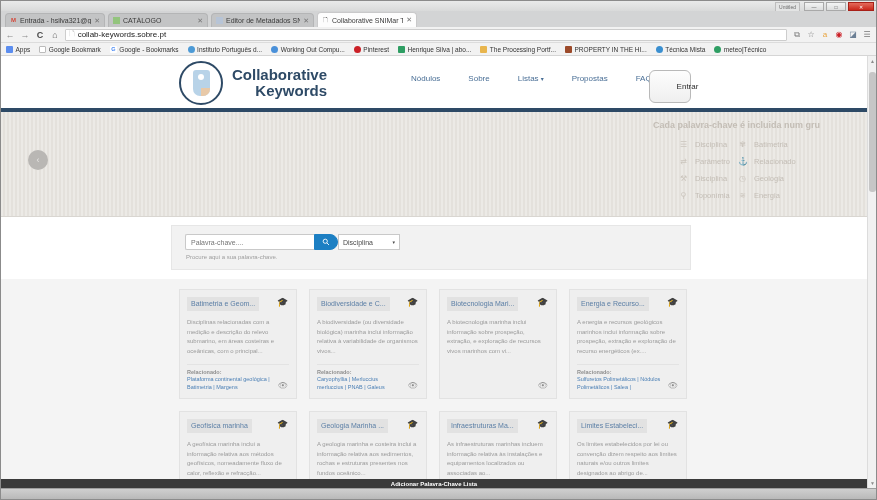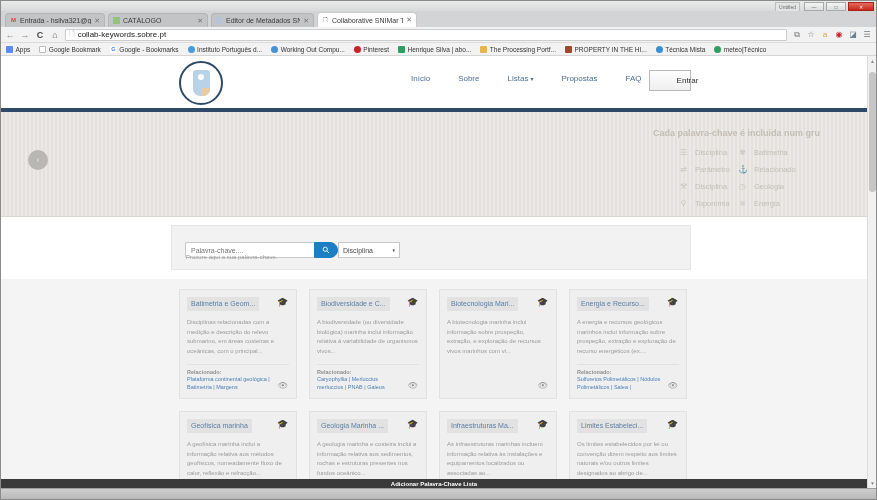--- a/index.html
+++ b/index.html
@@ -137,57 +137,57 @@
 
   #main-nav {
     position: absolute; left: 410px; top: 18px;
     display: flex; align-items: center; gap: 28px;
     font-size: 8px; color: #4a6f96;
   }
   #main-nav .nav-link { cursor: pointer; }
   #main-nav .caret { font-size: 6px; margin-left: 2px; }
   #btn-entrar {
     position: absolute; left: 648px; top: 14px;
-    width: 42px; height: 21px;
-    border: 1px solid #b9b9b9; border-radius: 0;
+    width: 42px; height: 33px;
+    border: 1px solid #b9b9b9; border-radius: 6px;
     background: linear-gradient(#fdfdfd, #efefef);
     font-size: 8px; color: #2d2d2d;
     display: flex; align-items: center; justify-content: center; padding-left: 35px;
   }
 
   #header-rule { height: 4px; background: #2e4a66; }
 
   
   #banner {
     position: relative; height: 105px;
     background-color: #edebe7;
     background-image: repeating-linear-gradient(90deg,
       #eceae6 0px, #eceae6 2px, #e4e1dc 2px, #e4e1dc 4px);
     border-bottom: 1px solid #d9d6d1;
   }
-  #banner-inner { position: absolute; right: 0; top: 16px; width: 240px; }
+  #banner-inner { position: absolute; right: 0; top: 8px; width: 240px; }
   #banner-title { font-size: 9px; color: #c3bdb5; font-weight: bold; padding-left: 26px; white-space: nowrap;}
   #banner-cols { display: flex; gap: 8px; margin-top: 10px; padding-left: 52px; }
   .banner-col { display: flex; flex-direction: column; gap: 8px; }
   .banner-item { display: flex; align-items: center; gap: 7px; font-size: 7.5px; color: #c3bdb5; }
   .banner-item .bi-ico { width: 9px; text-align: center; font-size: 8px; color: #cbc5bd; }
   #carousel-prev {
     position: absolute; left: 27px; top: 38px;
     width: 20px; height: 20px; border-radius: 50%;
     background: #b9b7b4; color: #e6e5e3;
     font-size: 9px; display: flex; align-items: center; justify-content: center;
   }
 
   
   #search-strip { position: relative; height: 62px; background: #ffffff; }
   #search-panel {
     position: absolute; left: 170px; top: 8px; width: 520px; height: 45px;
     background: #f2f2f2; border: 1px solid #e6e6e6;
   }
-  #search-row { position: absolute; left: 13px; top: 16px; display: flex; align-items: flex-start; }
+  #search-row { position: absolute; left: 13px; top: 8px; display: flex; align-items: flex-start; }
   #search-box { display: flex; align-items: center; }
   #search-input {
     width: 129px; height: 16px;
     border: 1px solid #c9c9c9; border-right: none; border-radius: 2px 0 0 2px;
     background: #fff; font-size: 7px; color: #8a8a8a;
     padding: 0 5px; outline: none; font-family: inherit;
   }
   #search-btn {
     width: 24px; height: 16px; background: #1c7fc3;
     border: 1px solid #1c7fc3; border-radius: 0 9px 9px 0;
@@ -372,24 +372,28 @@
 
     <div id="site-header">
       <div id="brand">
         <div id="logo-circle">
           <div id="logo-tag">
             <div class="tag-body"></div>
             <div class="tag-foot"></div>
             <div class="tag-hole"></div>
           </div>
         </div>
+        <div id="brand-text">
+          <span>Collaborative</span>
+          <span class="l2">Keywords</span>
+        </div>
       </div>
 
       <div id="main-nav">
-        <span class="nav-link">Início</span>
+        <span class="nav-link">Nódulos</span>
         <span class="nav-link">Sobre</span>
         <span class="nav-link"><span>Listas</span><span class="caret">▾</span></span>
         <span class="nav-link">Propostas</span>
         <span class="nav-link">FAQ</span>
       </div>
 
       <div id="btn-entrar">Entrar</div>
     </div>
     <div id="header-rule"></div>
 

